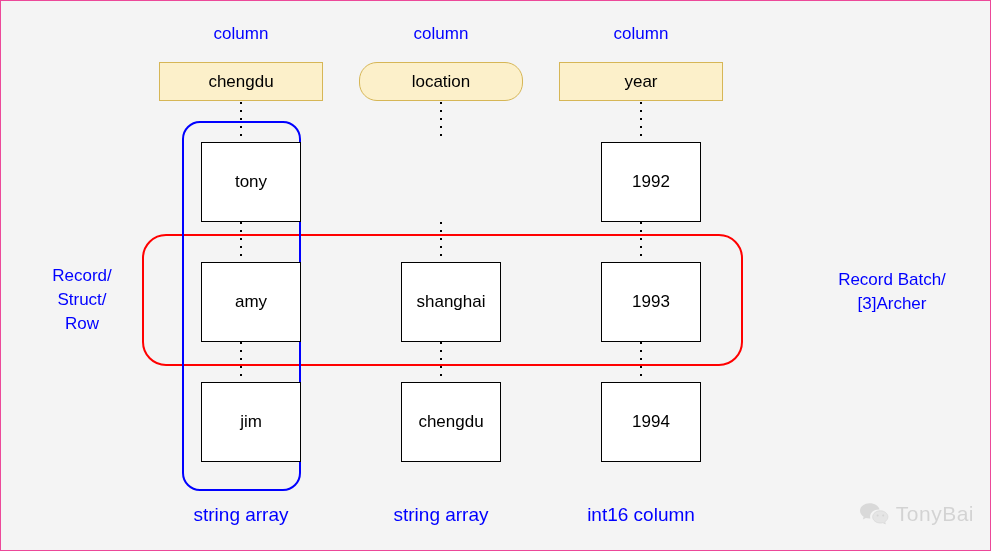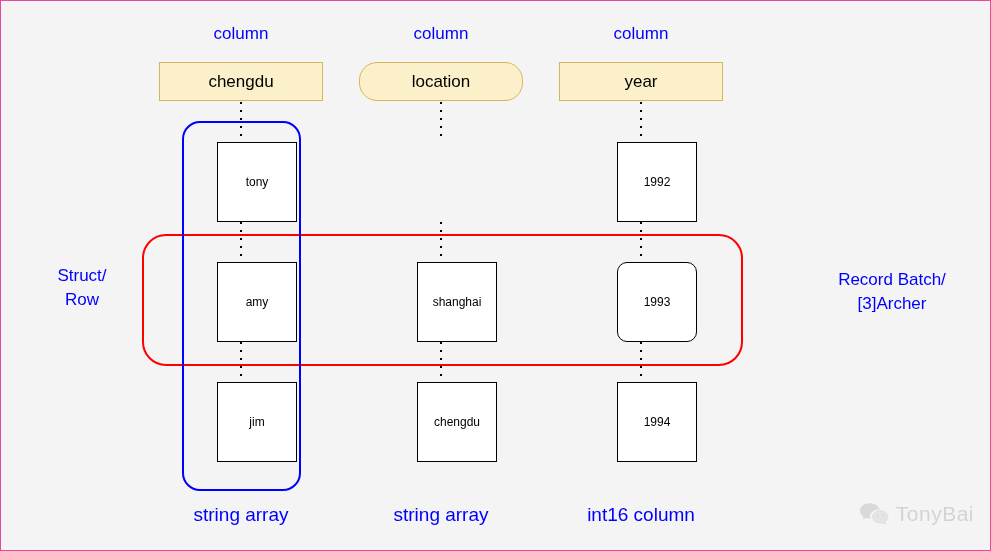--- a/index.html
+++ b/index.html
@@ -40,32 +40,31 @@
     display: flex;
     align-items: center;
     justify-content: center;
     color: #000000;
     font-size: 17px;
   }
 
   
   .cell {
     position: absolute;
-    width: 80px;
+    width: 100px;
     height: 80px;
     background: #ffffff;
     border: 1px solid #000000;
     box-sizing: border-box;
     display: flex;
     align-items: center;
     justify-content: center;
     color: #000000;
-    font-size: 12px;
-    white-space: nowrap;
-    margin-left: 16px;
+    font-size: 17px;
+    white-space: nowrap;
   }
 
   
   .dots {
     position: absolute;
     width: 2px;
     background-image: linear-gradient(
       to bottom,
       #000000 0px, #000000 2px,
       rgba(0,0,0,0) 2px, rgba(0,0,0,0) 8px
@@ -163,27 +162,28 @@
 
   <div class="record-outline" style="left:141px; top:233px; width:601px; height:132px;"></div>
 
   <div class="column-outline" style="left:181px; top:120px; width:119px; height:370px;"></div>
 
   <div class="cell" style="left:200px; top:141px;">tony</div>
   <div class="cell" style="left:600px; top:141px;">1992</div>
 
   <div class="cell" style="left:200px; top:261px;">amy</div>
   <div class="cell" style="left:400px; top:261px;">shanghai</div>
-  <div class="cell" style="left:600px; top:261px;border-radius:10px;">1993</div>
+  <div class="cell" style="left:600px; top:261px;">1993</div>
 
   <div class="cell" style="left:200px; top:381px;">jim</div>
   <div class="cell" style="left:400px; top:381px;">chengdu</div>
   <div class="cell" style="left:600px; top:381px;">1994</div>
 
   <div class="annot" style="left:26px; top:263px; width:110px;">
+    <div>Record/</div>
     <div>Struct/</div>
     <div>Row</div>
   </div>
 
   <svg class="brace-svg" width="26" height="320" viewBox="0 0 26 320">
     <path d="M 16 2 L 8 2 Q 3 2 3 9 L 3 150 Q 3 158 0 160 Q 3 162 3 170 L 3 311 Q 3 318 8 318 L 16 318" fill="none" stroke="#3d0808" stroke-width="1.6" transform="translate(22,0) scale(-1,1) translate(-22,0)"></path>
     <path d="M 3 160 L 13 160" fill="none" stroke="#3d0808" stroke-width="1.4" transform="translate(22,0) scale(-1,1) translate(-22,0)"></path>
   </svg>
 
   <div class="annot" style="left:805px; top:267px; width:172px;">

